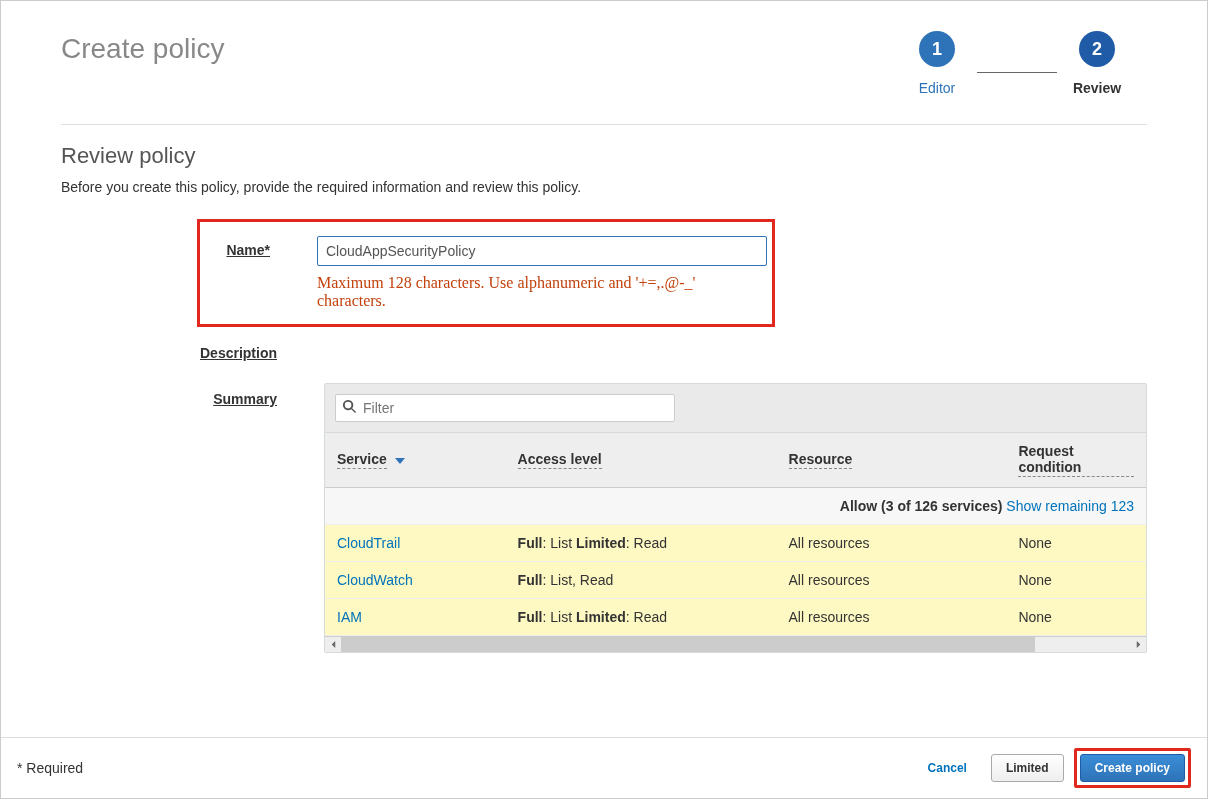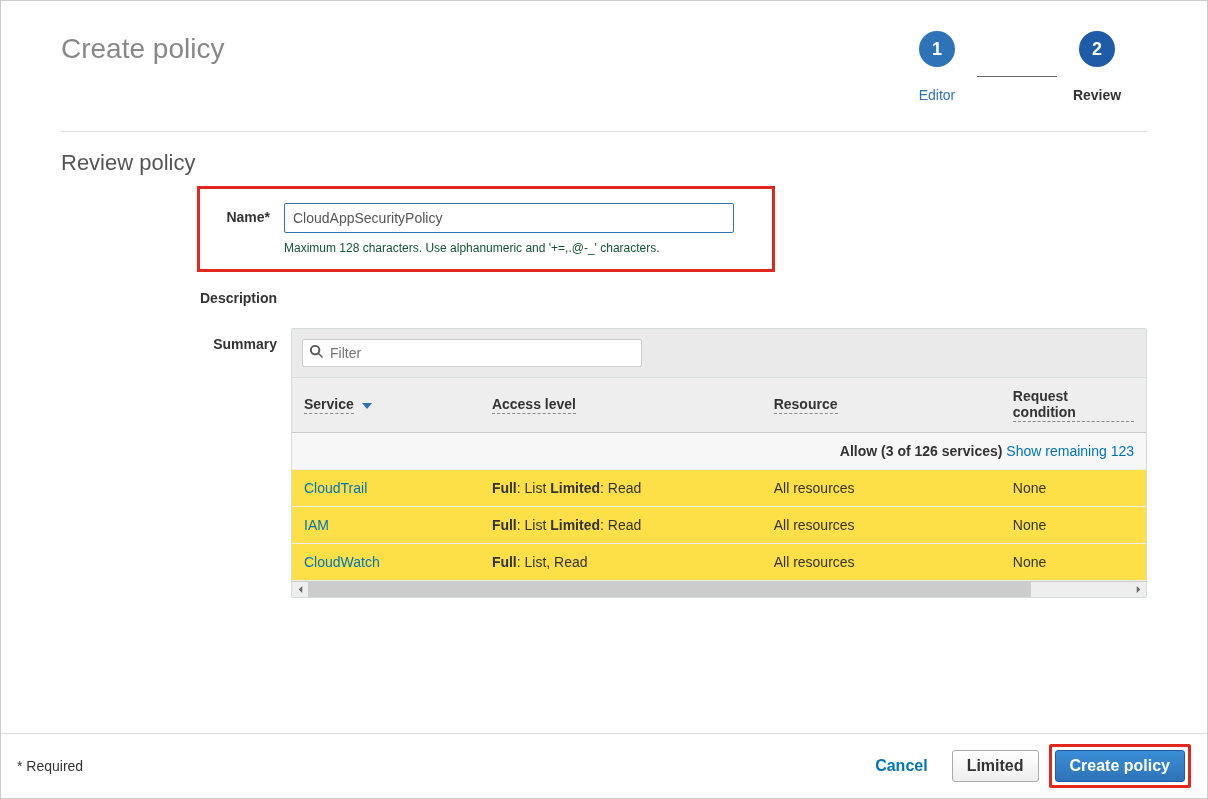--- a/index.html
+++ b/index.html
@@ -18,67 +18,67 @@
   .header-row { display: flex; align-items: flex-start; justify-content: space-between; }
   .page-title { font-size: 28px; font-weight: 400; color: #888; margin: 8px 0 0 0; }
   .stepper { display: flex; align-items: center; gap: 0; margin-right: 10px; padding-top: 6px; }
   .step { display: flex; flex-direction: column; align-items: center; width: 80px; }
   .step-circle {
     width: 36px; height: 36px; border-radius: 50%;
     color: #fff; display: flex; align-items: center; justify-content: center;
     font-size: 18px; font-weight: bold;
   }
   .step-line { width: 80px; height: 1px; background: #666; margin-top: 18px; }
-  .step-label { margin-top: 20px; font-size: 14px; }
+  .step-label { margin-top: 13px; font-size: 14px; }
   .step-active .step-circle { background: #2e73b8; }
   .step-active .step-label { color: #2e73b8; }
   .step-current .step-circle { background: #1f5ba6; }
   .step-current .step-label { font-weight: bold; color: #333; text-align: center; }
   hr.sep { border: none; border-top: 1px solid #ddd; margin: 28px 0 18px 0; }
   .section-title { font-size: 22px; font-weight: 400; color: #555; margin: 0 0 10px 0; }
   .section-desc { font-size: 14px; color: #333; margin-bottom: 24px; }
   .form-body { margin-left: 0; }
   .form-row { display: flex; align-items: flex-start; }
   .form-label {
     width: 230px; min-width: 230px;
     text-align: right; padding-right: 14px;
-    padding-top: 8px; font-weight: bold; color: #333; font-size: 14px;
-  }
-  .form-field { flex: 1; }
+    padding-top: 8px; font-weight: bold; color: #333; font-size: 14px; text-decoration: underline;
+  }
+  .form-field { flex: 1; margin-left: 33px; }
   .highlight-box {
     border: 3px solid #e0281f;
     padding: 14px 8px 14px 0;
     margin-left: -10px;
     display: flex;
   }
   .highlight-box .form-label { width: 84px; min-width: 84px; padding-top: 6px; }
   .highlight-wrap { margin-left: 146px; width: 568px; margin-bottom: 10px; }
   input.name-input {
     width: 450px; padding: 6px 8px; font-size: 14px;
     border: 1px solid #2e73b8; border-radius: 2px; outline: none;
     color: #555;
   }
-  .hint { font-size: 12px; color: #14532d; margin-top: 8px; }
+  .hint { font-size: 16px; color: #c2410c; margin-top: 8px; font-family: Liberation Serif, serif; }
   textarea.desc-input {
     width: 100%; height: 72px; resize: vertical;
     border: 1px solid #ccc; border-radius: 2px; padding: 6px 8px; font-family: inherit;
   }
   .summary-panel {
     border: 1px solid #d5dbdb; border-radius: 2px;
     background: #f2f2f2;
   }
   .summary-toolbar { padding: 10px; background: #eaeaea; border-bottom: 1px solid #d5dbdb; }
   .filter-wrap {
     display: inline-flex; align-items: flex-start;
     background: #fff; border: 1px solid #ccc; border-radius: 2px;
     width: 340px; padding: 4px 6px;
   }
   .filter-wrap svg { width: 15px; height: 15px; fill: #555; margin-right: 4px; }
   .filter-wrap input { border: none; outline: none; font-size: 14px; width: 100%; color: #555; }
-  table.summary-table { width: 100%; border-collapse: collapse; background: #fde047; }
+  table.summary-table { width: 100%; border-collapse: collapse; background: #fef9c3; }
   table.summary-table th {
     background: #eee; text-align: left; padding: 10px 12px;
     font-weight: bold; font-size: 14px; border-bottom: 1px solid #ccc;
     color: #333;
   }
   .th-inner { display: inline-flex; align-items: center; gap: 3px; border-bottom: 1px dashed #888; padding-bottom: 1px; }
   .sort-caret {
     display: inline-block; width: 0; height: 0;
     border-left: 5px solid transparent; border-right: 5px solid transparent;
     border-top: 6px solid #2e73b8; margin-left: 4px;
@@ -103,21 +103,21 @@
   .hscroll .thumb { position: absolute; left: 0; top: 0; bottom: 0; width: 88%; background: #ccc; }
   .footer {
     position: absolute; bottom: 0; left: 0; right: 0;
     border-top: 1px solid #ddd; padding: 10px 16px;
     display: flex; align-items: center; justify-content: space-between;
     background: #fff;
   }
   .req-note { font-size: 14px; color: #333; }
   .footer-buttons { display: flex; align-items: center; gap: 10px; }
   .btn {
-    padding: 6px 14px; border-radius: 3px; font-size: 16px; cursor: pointer;
+    padding: 6px 14px; border-radius: 3px; font-size: 12px; cursor: pointer;
     border: 1px solid transparent;
   }
   .btn-link { background: transparent; color: #0073bb; font-weight: bold; border: none; }
   .btn-default {
     background: linear-gradient(#fff,#eee); border: 1px solid #aaa; color: #333; font-weight: bold;
   }
   .btn-primary {
     background: linear-gradient(#3a8ed8,#2e73b8); border: 1px solid #1f5ba6; color: #fff; font-weight: bold;
   }
   .primary-highlight { border: 3px solid #e0281f; padding: 3px; border-radius: 2px; }
@@ -141,20 +141,21 @@
       <div class="step step-current">
         <div class="step-circle">2</div>
         <div class="step-label">Review</div>
       </div>
     </div>
   </div>
 
   <hr class="sep">
 
   <h2 class="section-title">Review policy</h2>
+  <div class="section-desc">Before you create this policy, provide the required information and review this policy.</div>
 
   <div class="form-body">
 
     <div class="highlight-wrap">
       <div class="highlight-box">
         <div class="form-label">Name*</div>
         <div class="form-field">
           <input class="name-input" type="text" value="CloudAppSecurityPolicy" style="">
           <div class="hint">Maximum 128 characters. Use alphanumeric and '+=,.@-_' characters.</div>
         </div>
@@ -219,34 +220,34 @@
                 <td><span class="link">CloudTrail</span></td>
                 <td>
                   <b>Full</b><span>: List </span>
                   <b>Limited</b><span>: Read</span>
                 </td>
                 <td>All resources</td>
                 <td>None</td>
               </tr>
 
               <tr>
+                <td><span class="link">CloudWatch</span></td>
+                <td>
+                  <b>Full</b><span>: List, Read</span>
+                  <b></b><span></span>
+                </td>
+                <td>All resources</td>
+                <td>None</td>
+              </tr>
+
+              <tr>
                 <td><span class="link">IAM</span></td>
                 <td>
                   <b>Full</b><span>: List </span>
                   <b>Limited</b><span>: Read</span>
-                </td>
-                <td>All resources</td>
-                <td>None</td>
-              </tr>
-
-              <tr>
-                <td><span class="link">CloudWatch</span></td>
-                <td>
-                  <b>Full</b><span>: List, Read</span>
-                  <b></b><span></span>
                 </td>
                 <td>All resources</td>
                 <td>None</td>
               </tr>
             </tbody>
           </table>
 
           <div class="hscroll">
             <div class="arrow">
               <svg viewBox="0 0 8 8">

